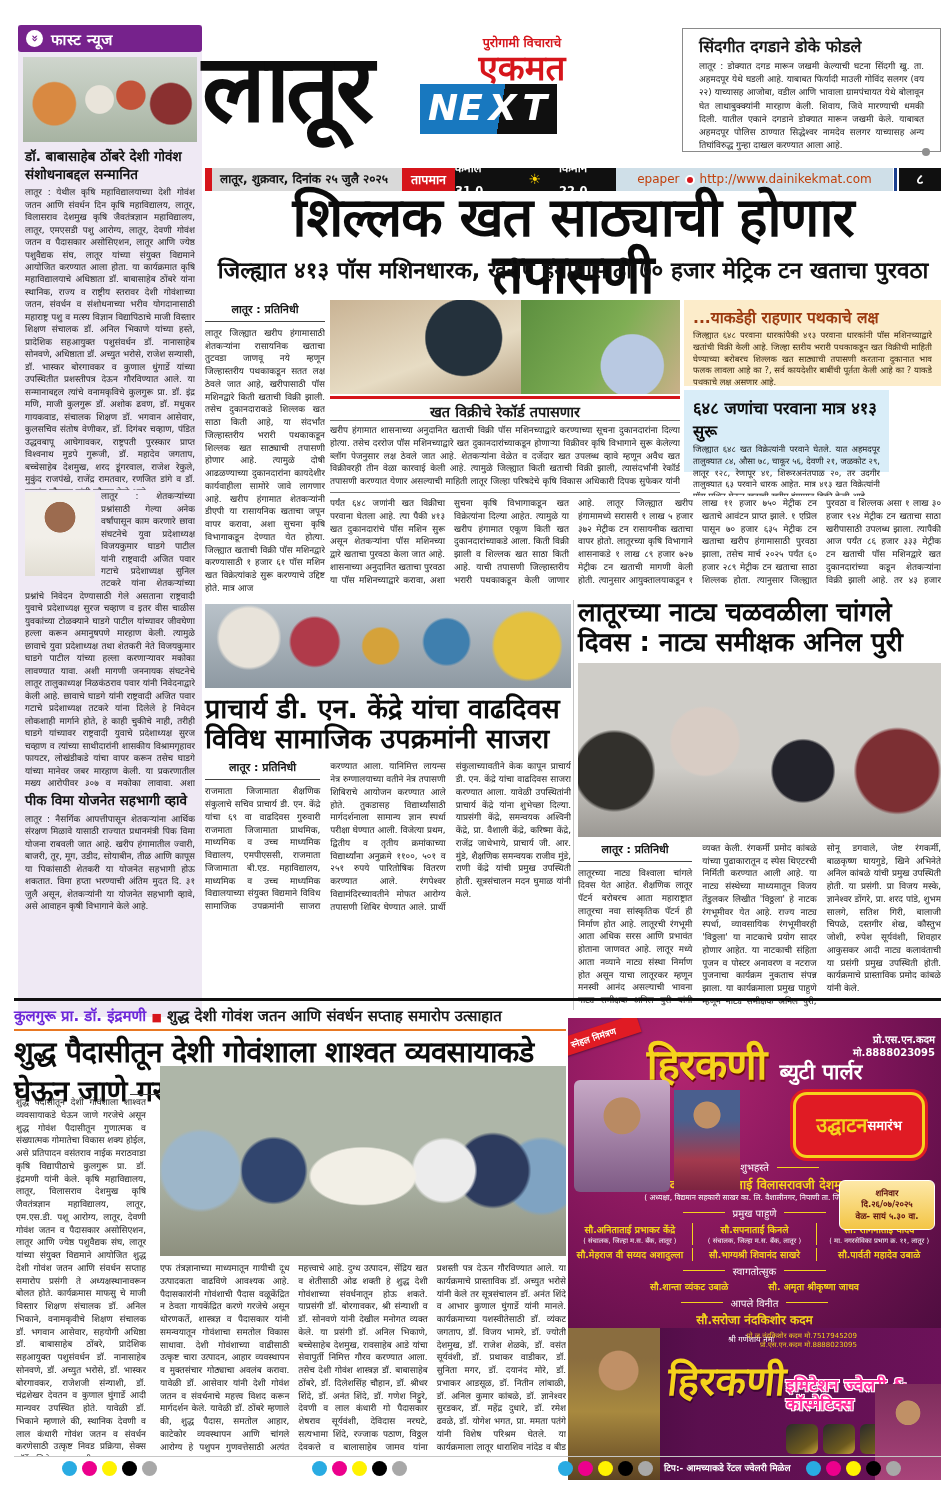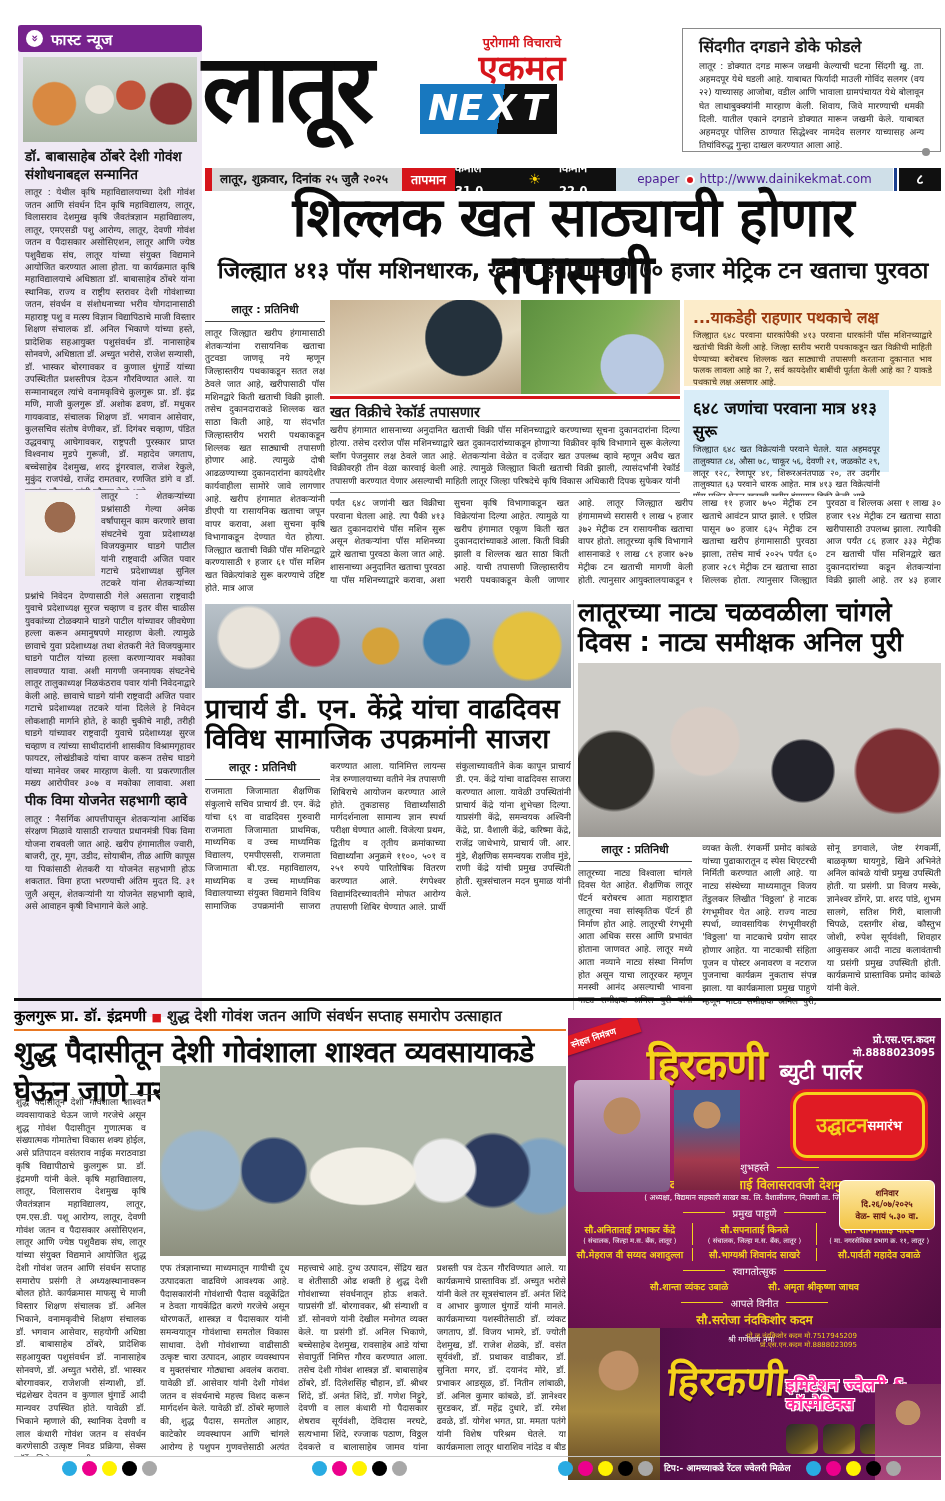--- a/index.html
+++ b/index.html
@@ -43,39 +43,39 @@
   .tr-body{font-size:8.8px;line-height:1.5;color:#222;}
   .deco-dot{left:922px;top:148px;width:8px;height:8px;border-radius:50%;background:#8f8f8f;}
 
   
   .db{top:168px;height:23px;line-height:23px;font-size:12px;}
   .db-red{left:205px;width:7px;background:#d6151b;}
   .db-date{left:212px;width:190px;background:#d9d9d9;font-weight:bold;padding-left:8px;box-sizing:border-box;color:#111;}
   .db-temp{left:402px;width:53px;background:#d6151b;color:#fff;font-weight:bold;text-align:center;font-size:12.5px;}
   .db-black{left:455px;width:161px;background:#101010;color:#fff;font-weight:bold;display:flex;align-items:center;justify-content:center;gap:6px;font-size:11.5px;}
   .sun{color:#ffd400;font-size:14px;}
-  .db-epaper{left:616px;width:277px;background:#cfdfe8;display:flex;align-items:center;justify-content:center;gap:5px;color:#4c1d95;}
+  .db-epaper{left:616px;width:277px;background:#cfdfe8;display:flex;align-items:center;justify-content:center;gap:5px;color:#c2410c;}
   .ep-dot{width:10px;height:10px;border-radius:50%;background:#d6151b;border:2px solid #fff;box-sizing:border-box;}
   .db-sep{left:894px;width:3px;background:#1b3f8f;}
   .db-page{left:899px;width:42px;background:#101010;color:#fff;font-weight:bold;text-align:center;font-size:14px;}
 
   
   .main-headline{left:205px;top:190px;width:736px;text-align:center;font-size:54px;font-weight:900;letter-spacing:-1px;line-height:1.05;color:#0b0b0b;}
   .main-subhead{left:205px;top:254px;width:736px;text-align:center;font-size:22.5px;font-weight:800;color:#111;}
   .dateline{font-weight:bold;text-align:center;font-size:11px;border-bottom:1.5px solid #444;padding-bottom:3px;margin-bottom:5px;}
   .ms-col1{left:205px;top:302px;width:120px;height:296px;font-size:8.8px;line-height:1.45;}
   .ms-photo{left:330px;top:300px;width:350px;height:94px;display:flex;}
   .ph-pos{flex:1.2;background:
       radial-gradient(circle at 70% 40%,#24313c 0 26%,transparent 27%),
       linear-gradient(160deg,#c9b394,#e7dcc4 60%,#b9a588);}
   .ph-fert{flex:1;background:
       radial-gradient(circle at 70% 70%,#b9c9e2 0 24%,transparent 25%),
       linear-gradient(120deg,#5c8f3f,#7fae54 55%,#c9b089);}
   .ms-redrule{left:330px;top:396px;width:350px;height:3px;background:#d6151b;}
-  .ms-caption{left:330px;top:401px;width:350px;text-align:left;font-size:14.5px;font-weight:800;}
+  .ms-caption{left:330px;top:401px;width:350px;text-align:center;font-size:14.5px;font-weight:800;}
   .ms-capline{left:330px;top:420px;width:350px;border-top:1px solid #777;}
   .ms-cappara{left:330px;top:424px;width:350px;height:64px;font-size:8.8px;line-height:1.45;}
   .ms-rule2{left:330px;top:492px;width:350px;border-top:1px solid #777;}
   .box-orange{left:684px;top:300px;width:257px;height:86px;background:#fcecca;padding:6px 9px;box-sizing:border-box;}
   .bo-title{font-size:15.5px;font-weight:800;color:#9c3a10;margin-bottom:2px;}
   .bo-body{font-size:8.4px;line-height:1.4;color:#3a2a10;}
   .box-blue{left:684px;top:390px;width:205px;height:82px;background:#d9edf8;padding:6px 9px;box-sizing:border-box;}
   .bb-title{font-size:16.5px;font-weight:800;color:#0c0c0c;margin-bottom:2px;}
   .bb-body{font-size:8.4px;line-height:1.4;color:#222;}
   .ms-strip{left:330px;top:497px;width:611px;height:101px;column-count:5;column-gap:9px;font-size:8.8px;line-height:1.45;}
@@ -100,21 +100,21 @@
       radial-gradient(circle at 10% 62%,#32302c 0 11%,transparent 12%),
       radial-gradient(circle at 35% 45%,#d8ccc4 0 13%,transparent 14%),
       radial-gradient(circle at 62% 62%,#23232b 0 12%,transparent 13%),
       radial-gradient(circle at 88% 62%,#7c2f33 0 12%,transparent 13%),
       linear-gradient(180deg,#cfcdc8 60%,#9b9893);}
   .dr-cols{margin-top:5px;height:166px;column-count:3;column-gap:10px;font-size:8.8px;line-height:1.45;}
 
   
   .bot-rule{left:14px;top:998px;width:927px;height:2.5px;background:#101010;}
   .kicker{left:14px;top:1005px;width:552px;font-size:15px;font-weight:800;border-bottom:2px solid #e87722;padding-bottom:4px;}
-  .kicker-red{color:#000000;}
+  .kicker-red{color:#6d28d9;}
   .kicker-sq{color:#d6151b;font-size:11px;}
   .bot-headline{left:14px;top:1031px;width:552px;font-size:29px;font-weight:800;letter-spacing:-0.5px;color:#0c0c0c;}
   .bot-dateline{left:130px;top:1076px;width:130px;}
   .bot-col1{left:16px;top:1096px;width:130px;height:360px;font-size:8.8px;line-height:1.45;}
   .bot-photo{left:160px;top:1066px;width:406px;height:190px;background:
       radial-gradient(circle at 10% 55%,#9db6c9 0 10%,transparent 11%),
       radial-gradient(circle at 28% 55%,#31456e 0 10%,transparent 11%),
       radial-gradient(ellipse at 50% 58%,#f2efe6 0 18%,transparent 19%),
       radial-gradient(circle at 70% 55%,#ececec 0 10%,transparent 11%),
       radial-gradient(circle at 82% 55%,#2d3b5e 0 10%,transparent 11%),

